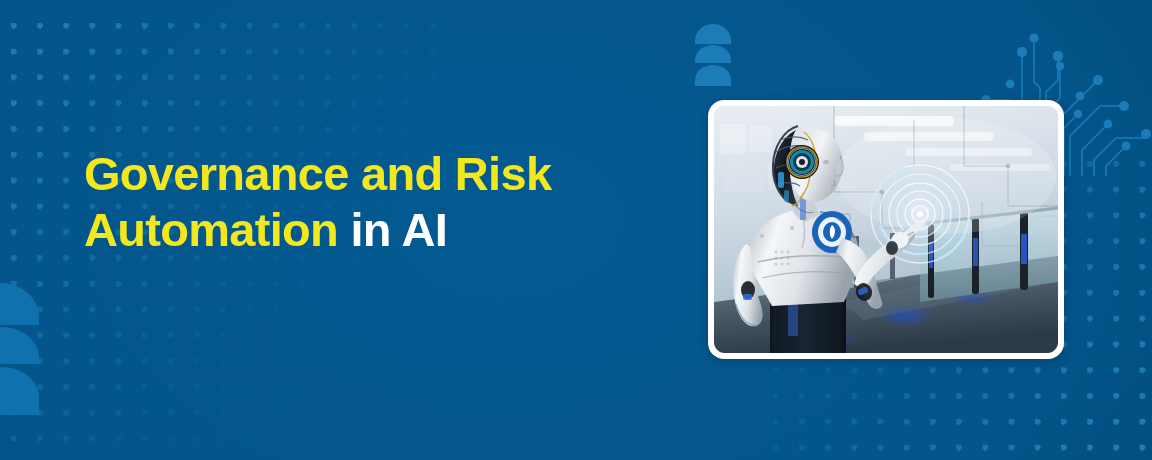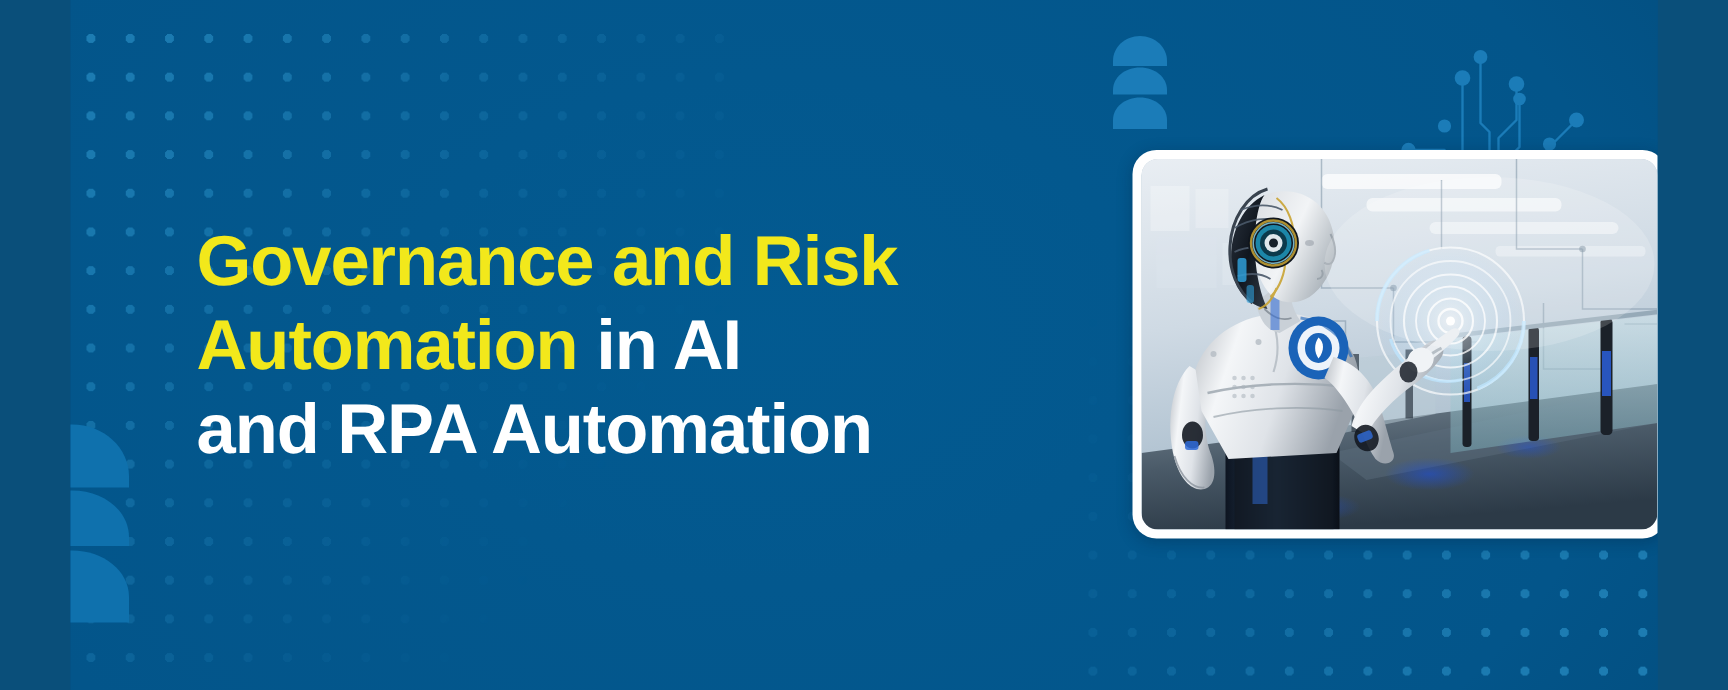--- a/index.html
+++ b/index.html
@@ -7,27 +7,26 @@
     margin: 0;
     padding: 0;
     background: #0a4f7a;
   }
   body {
     font-family: "Liberation Sans", sans-serif;
   }
 
   .banner {
     position: relative;
-    width: 1058px;
+    width: 1152px;
     height: 460px;
     overflow: hidden;
     background: #03558a;
     background:
       radial-gradient(ellipse 900px 620px at 46% 46%, #036architecture 0%, #03558a 0%, #03558a 40%, #024f80 72%, #02466f 100%);
-    margin-left: 47px;
   }
   
   .bg-base {
     position: absolute;
     inset: 0;
     background: #03558a;
   }
   .bg-vignette {
     position: absolute;
     inset: 0;
@@ -174,21 +173,20 @@
         <circle cx="74" cy="88" r="4.4"></circle>
         <circle cx="144" cy="100" r="4.4"></circle>
         <circle cx="58" cy="134" r="4.2"></circle>
       </g>
     </svg>
   </div>
 
   <h1 class="headline">
     <span class="hl-accent">Governance and Risk</span><br>
     <span class="hl-accent">Automation</span><span> in AI</span><br>
-    <span>and RPA Automation</span>
   </h1>
 
   <div class="photo-card">
     <div class="photo-inner">
       <svg viewBox="0 0 344 247" preserveAspectRatio="xMidYMid slice" xmlns="http://www.w3.org/2000/svg" aria-hidden="true">
         <defs>
           <linearGradient id="wallG" x1="0" y1="0" x2="0.2" y2="1">
             <stop offset="0%" stop-color="#e9eef3"></stop>
             <stop offset="45%" stop-color="#cfdae4"></stop>
             <stop offset="100%" stop-color="#9fb5c6"></stop>

